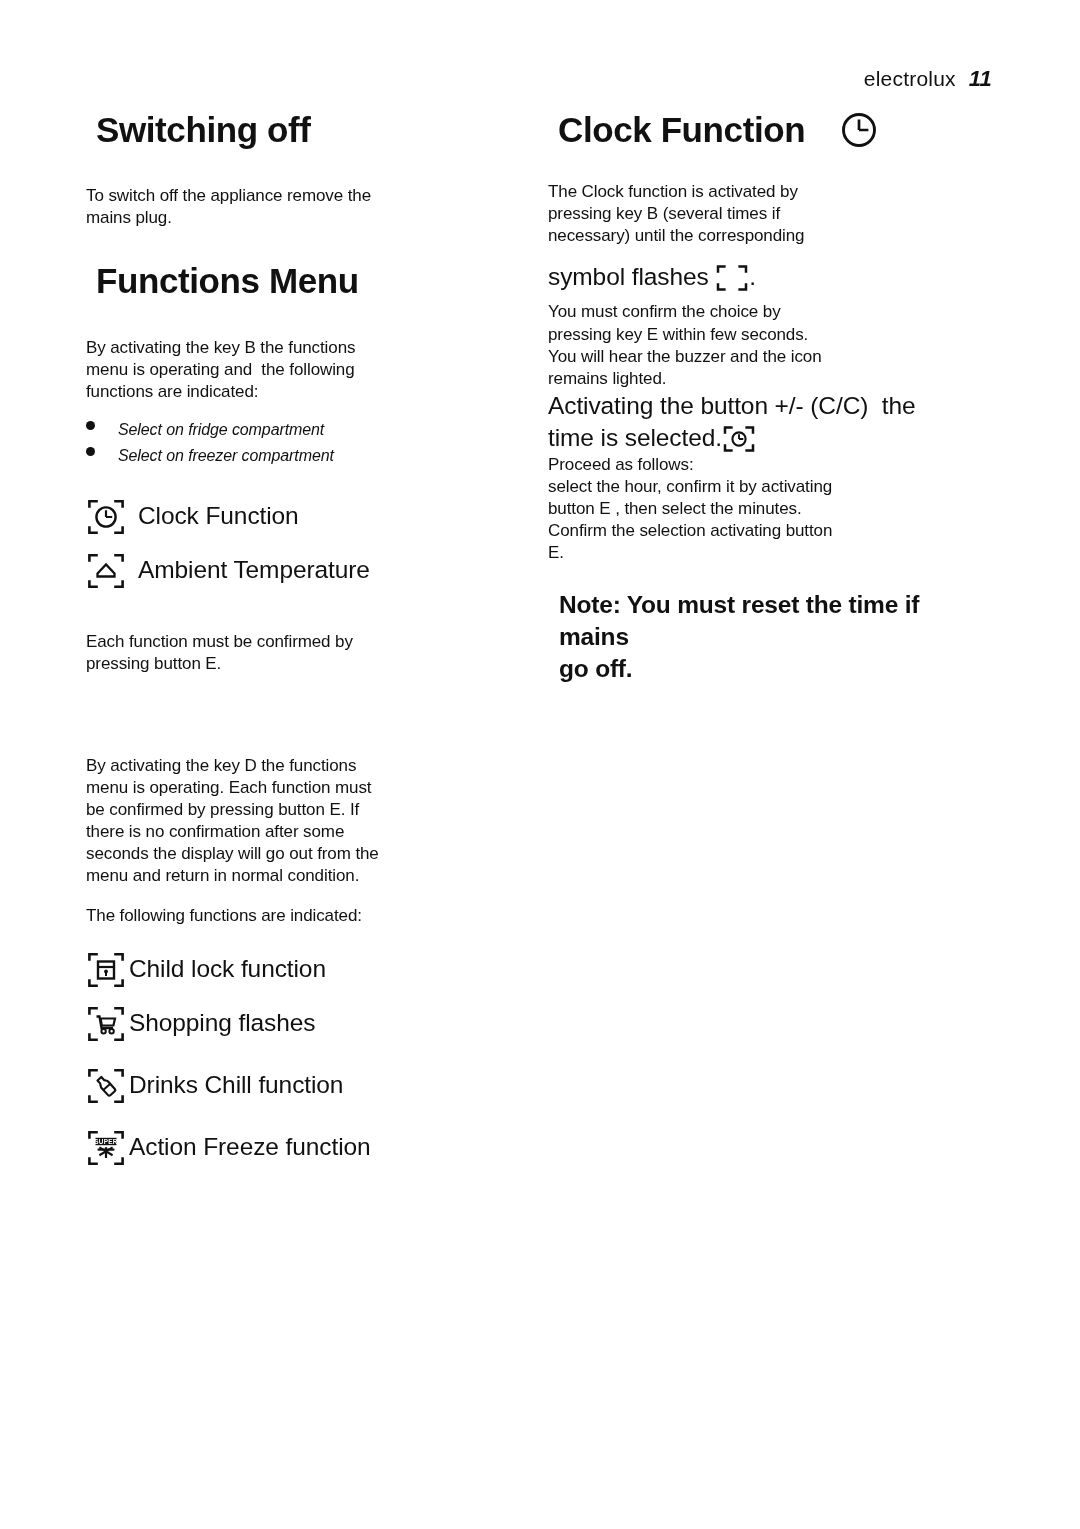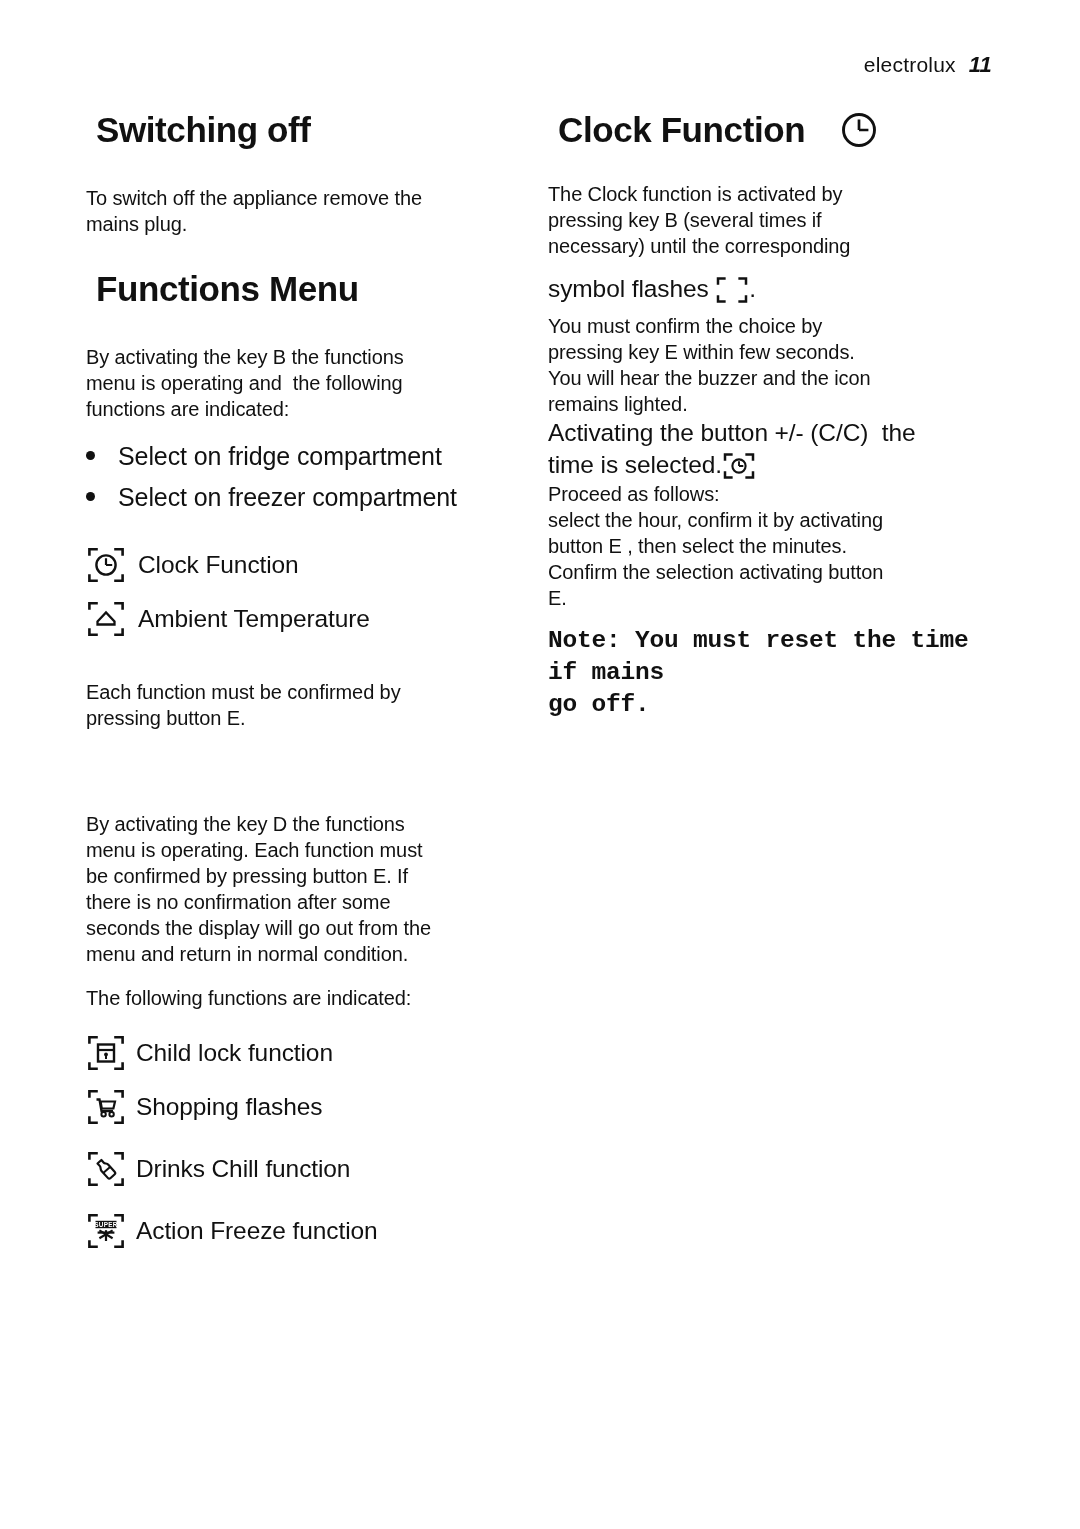--- a/index.html
+++ b/index.html
@@ -17,21 +17,21 @@
   }
 
   .page {
     position: absolute;
     inset: 0;
   }
 
   
   .header {
     position: absolute;
-    top: 52px;
+    top: 66px;
     right: 88px;
     font-size: 21px;
     letter-spacing: 0.2px;
     color: #111;
     display: flex;
     align-items: baseline;
     gap: 13px;
   }
   .header .brand { font-weight: 400; }
   .header .pageno { font-weight: 700; font-size: 22px; font-style: italic; }
@@ -51,56 +51,56 @@
     margin: 10px;
     line-height: 1.12;
   }
   .h1-row {
     display: flex;
     align-items: center;
     gap: 22px;
   }
 
   p.body {
-    font-size: 20px;
+    font-size: 17px;
     line-height: 1.30;
     margin: 0;
     font-weight: 400;
     letter-spacing: -0.1px;
     white-space: pre-wrap;
   }
   p.note {
     font-size: 24.5px;
     line-height: 1.30;
-    margin: 0;
+    margin: 11px;
     font-weight: 700;
     letter-spacing: -0.2px;
-    font-family: Liberation Mono, monospace;
   }
 
   .sp-8  { height: 8px; }
   .sp-14 { height: 14px; }
   .sp-18 { height: 18px; }
   .sp-22 { height: 22px; }
   .sp-26 { height: 26px; }
   .sp-40 { height: 40px; }
   .sp-54 { height: 54px; }
 
   
   ul.bullets {
     list-style: none;
     margin: 0;
     padding: 0;
   }
   ul.bullets li {
     display: flex;
     align-items: flex-start;
-    font-size: 25px;
+    font-size: 16px;
     line-height: 1.62;
     letter-spacing: -0.1px;
+    font-style: italic;
   }
   ul.bullets li .dot {
     width: 32px;
     flex: 0 0 32px;
     display: inline-block;
   }
   ul.bullets li .dot::before {
     content: "";
     display: inline-block;
     width: 9px;
@@ -111,21 +111,21 @@
     top: -5px;
   }
 
   
   .icon-row {
     display: flex;
     align-items: center;
     gap: 12px;
     margin-top: 14px;
   }
-  .icon-row.tight { gap: 10px; }
+  .icon-row.tight { gap: 3px; }
   .icon-row .lbl {
     font-size: 24.5px;
     letter-spacing: -0.1px;
     line-height: 1.1;
   }
 
   .ficon {
     flex: 0 0 auto;
     display: inline-block;
     position: relative;

